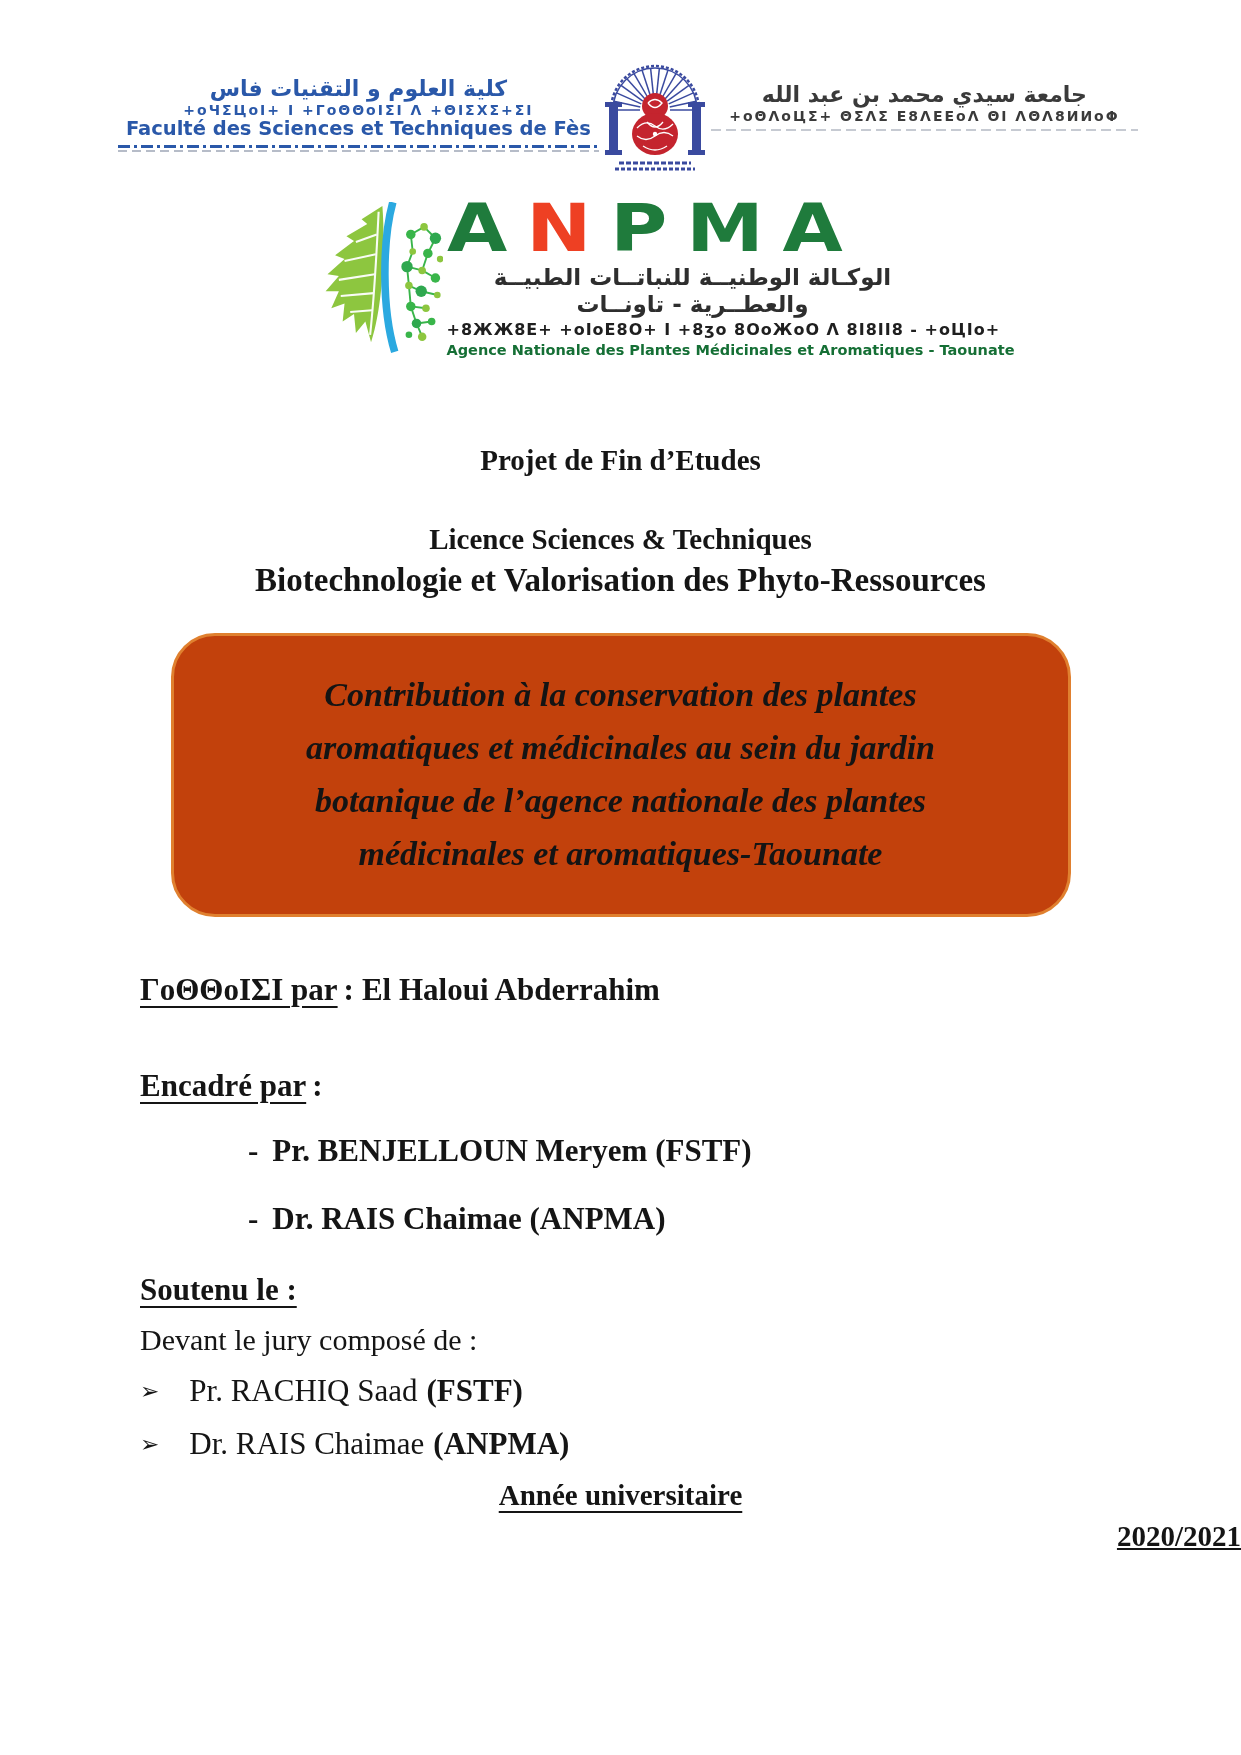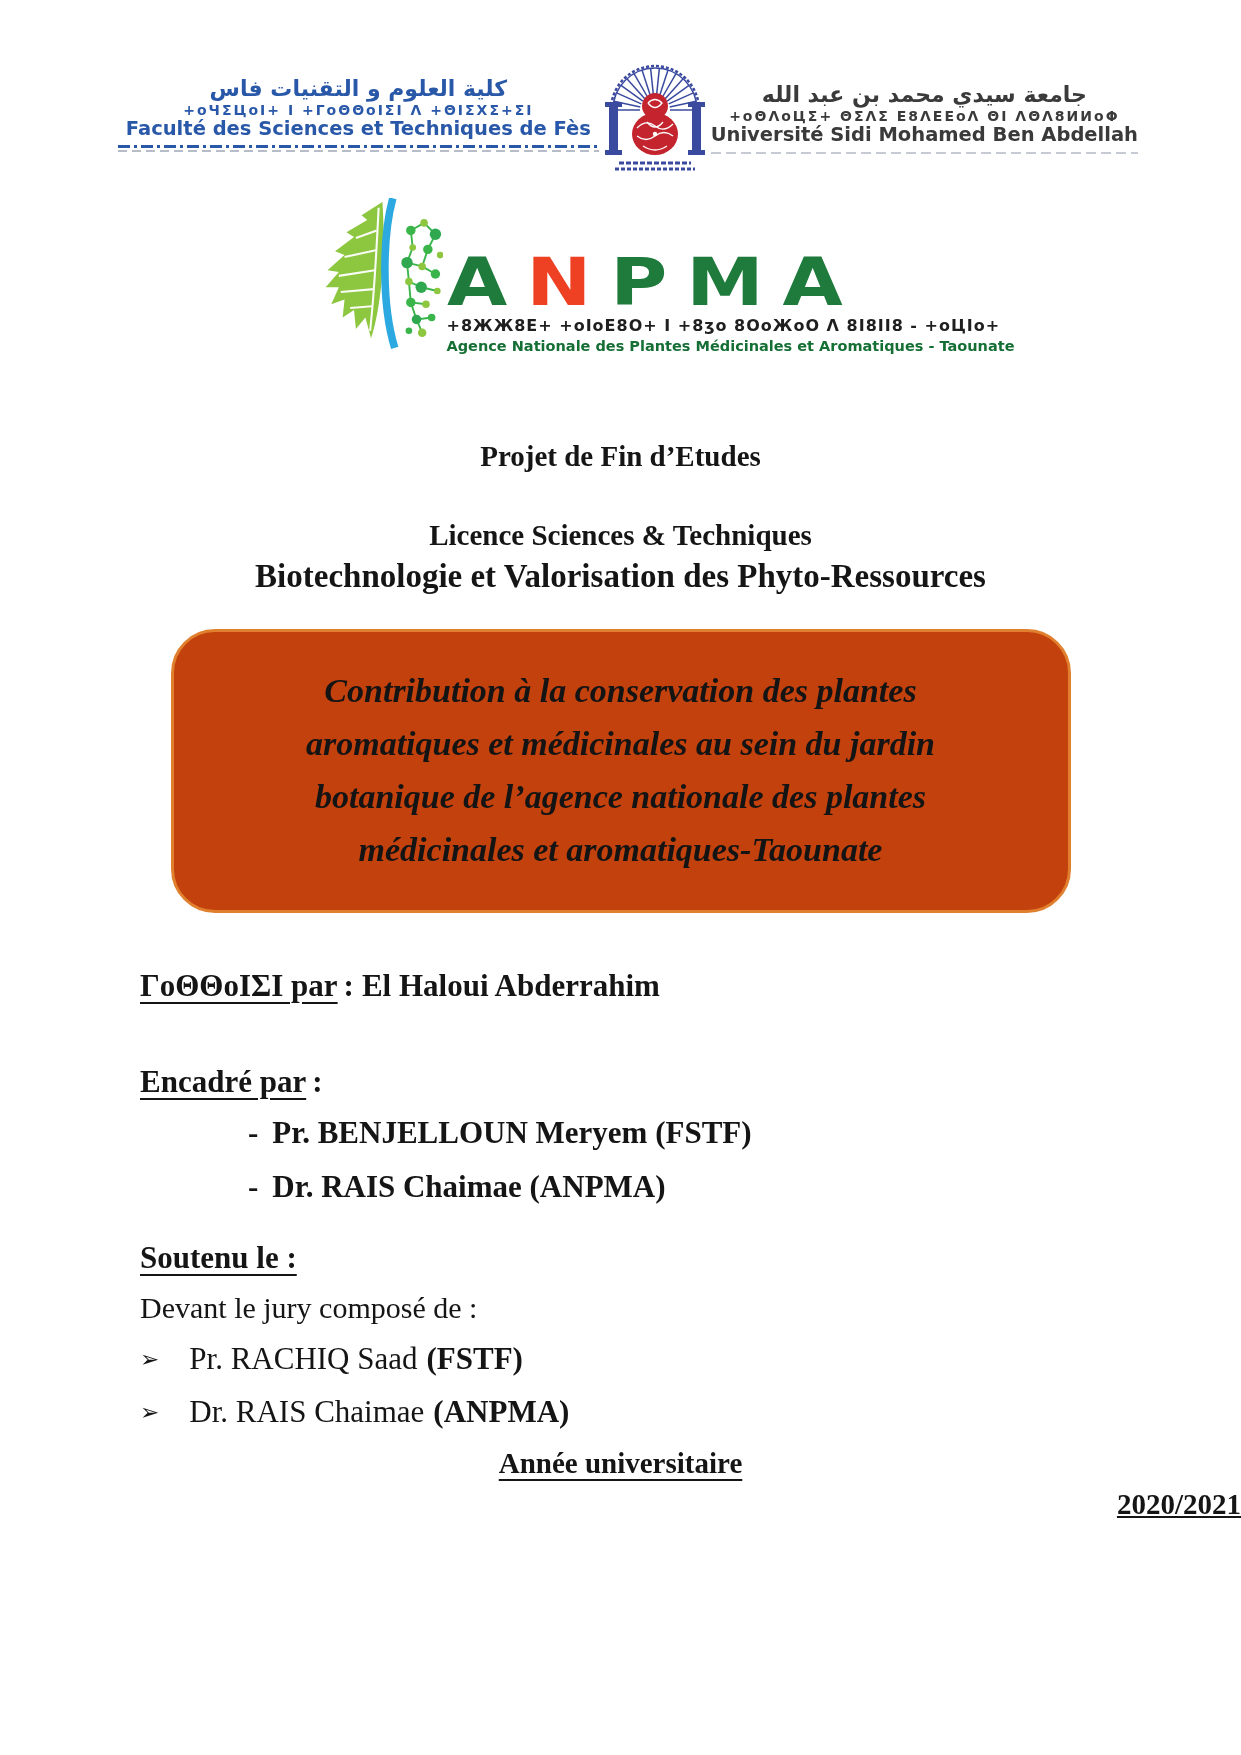--- a/index.html
+++ b/index.html
@@ -44,21 +44,21 @@
     padding:32px 24px 34px;background:#c2410c;}
   .thesis-line{text-align:center;font-size:34px;font-weight:bold;font-style:italic;line-height:53px;color:#141414;}
 
   
   .sec{margin-left:140px;font-size:31px;line-height:42px;}
   .presented{margin-top:52px;}
   .u-label{font-weight:bold;text-decoration:underline;text-decoration-thickness:2px;text-underline-offset:6px;}
   .sep{font-weight:bold;padding:0 8px 0 6px;}
   .b{font-weight:bold;}
   .encadre{margin-top:54px;}
-  .sup-item{margin-left:108px;font-weight:bold;line-height:48px;margin-top:6px;}
+  .sup-item{margin-left:108px;font-weight:bold;line-height:48px;margin-top:20px;}
   .sup-dash{margin-right:14px;}
   .soutenu{margin-top:26px;}
   .devant{margin-top:8px;font-weight:normal;font-size:30px;}
   .jury-item{margin-top:9px;line-height:42px;}
   .jury-bullet{font-family:"DejaVu Sans",sans-serif;font-size:23px;margin-right:30px;position:relative;top:-2px;}
   .jury-aff{font-weight:bold;margin-left:9px;}
   .footer-label{margin-top:12px;text-align:center;font-size:29px;font-weight:bold;
     text-decoration:underline;text-decoration-thickness:2px;text-underline-offset:6px;}
   .footer-year{text-align:right;font-size:29px;font-weight:bold;margin-top:8px;text-decoration:underline;}
 </style>
@@ -123,21 +123,20 @@
         <circle cx="56" cy="78" r="2.2" fill="#ffffff"></circle>
 
         <line x1="20" y1="107" x2="92" y2="107" stroke="#3A4A9F" stroke-width="3" stroke-dasharray="5,2"></line>
         <line x1="16" y1="113" x2="96" y2="113" stroke="#3A4A9F" stroke-width="3" stroke-dasharray="4,2"></line>
       </svg>
     </div>
 
     <div class="logo-right">
       <div class="lg-ar c-dark">جامعة سيدي محمد بن عبد الله</div>
       <div class="lg-tif c-dark">+oΘΛoЦΣ+ ΘΣΛΣ Ε8ΛΕΕoΛ ΘI ΛΘΛ8ИИoΦ</div>
-      <div class="lg-fr c-dark">Université Sidi Mohamed Ben Abdellah</div>
       <div class="dashgray"></div>
     </div>
   </div>
 
   <div class="anpma">
     <div>
       <svg width="142" height="152" viewBox="0 0 150 160" xmlns="http://www.w3.org/2000/svg">
 
         <path d="M86,4 L64,18 L70,23 L48,36 L56,41 L36,56 L46,60 L28,76 L40,78 L26,94 L40,94 L32,112 L46,107 L44,126 L56,118 L58,138 L68,126 L74,148 C84,118 90,62 86,4 Z" fill="#8DC63F"></path>
         <g stroke="#ffffff" stroke-width="2.2" opacity="0.95">
@@ -188,20 +187,21 @@
             <circle cx="138" cy="126" r="4" fill="#39B54A"></circle>
           <circle cx="128" cy="142" r="4.5" fill="#8DC63F"></circle>
             <circle cx="114" cy="140" r="3.5" fill="#39B54A"></circle>
         </g>
       </svg>
     </div>
     <div class="anpma-right">
       <div class="anpma-letters">
         <span style="color: rgb(31, 123, 60);">A</span><span style="color: rgb(238, 64, 35);">N</span><span style="color: rgb(31, 123, 60);">P</span><span style="color: rgb(31, 123, 60);">M</span><span style="color: rgb(31, 123, 60);">A</span>
       </div>
+      <div class="anpma-ar">الوكـالة الوطنيــة للنباتــات الطبيــة والعطــرية - تاونــات</div>
       <div class="anpma-tif">+8ЖЖ8Ε+ +oIoΕ8Ο+ I +8ʒo 8ΟoЖoΟ Λ 8Ι8ΙΙ8 - +oЦIo+</div>
       <div class="anpma-fr">Agence Nationale des Plantes Médicinales et Aromatiques - Taounate</div>
     </div>
   </div>
 
   <div class="h-project">Projet de Fin d’Etudes</div>
   <div class="h-degree">Licence Sciences &amp; Techniques</div>
   <div class="h-program">Biotechnologie et Valorisation des Phyto-Ressources</div>
 
   <div class="thesis-box">

